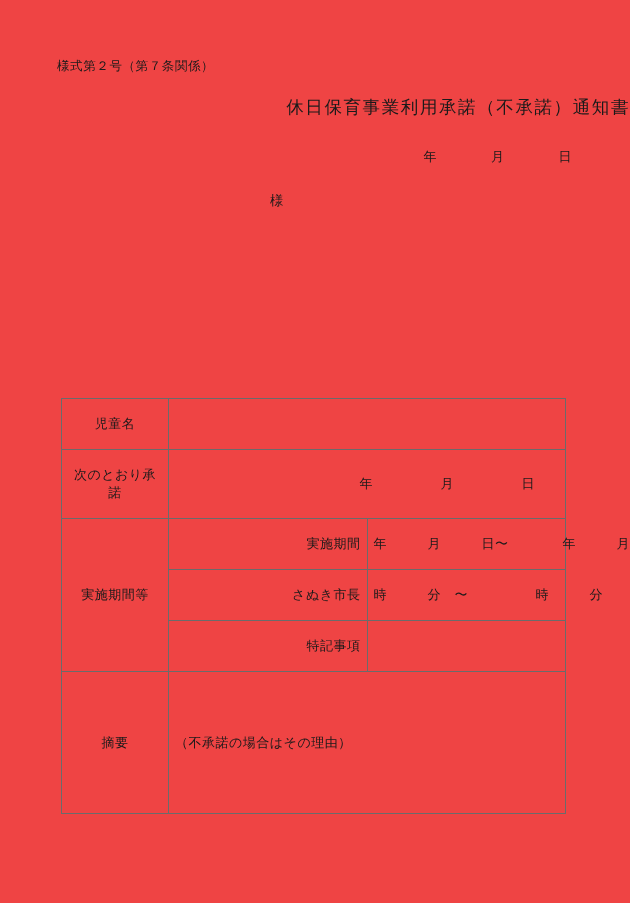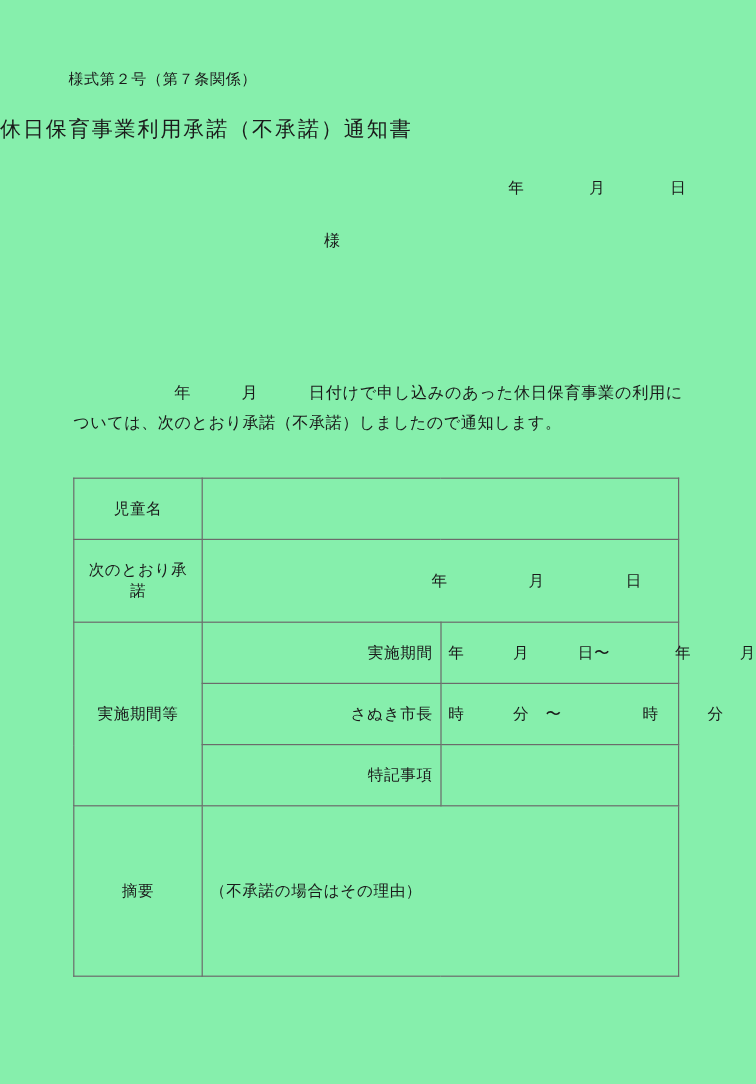--- a/index.html
+++ b/index.html
@@ -13,40 +13,40 @@
     position: relative;
     font-family: "DejaVu Serif", "Liberation Serif", serif;
     color: #1a1a1a;
     overflow: hidden;
     -webkit-font-smoothing: antialiased;
   }
 
   .page {
     position: absolute;
     inset: 0;
-    background: #86efac;
+    background: #ef4444;
   }
 
   
   .form-number {
     position: absolute;
     left: 57px;
     top: 58px;
     font-size: 12.5px;
     letter-spacing: 0.6px;
     white-space: nowrap;
   }
 
   
   .doc-title {
     position: absolute;
     left: 0;
     right: 0;
     top: 95px;
-    text-align: left;
+    text-align: right;
     font-size: 17.5px;
     letter-spacing: 1.6px;
     white-space: nowrap;
   }
 
   
   .date-line {
     position: absolute;
     left: 0;
     right: 58px;
@@ -163,21 +163,20 @@
 
   <div class="form-number">様式第２号（第７条関係）</div>
 
   <div class="doc-title">休日保育事業利用承諾（不承諾）通知書</div>
 
   <div class="date-line">年　　　　月　　　　日</div>
 
   <div class="addressee-line">様</div>
 
 
-  <div class="body-text">　　　　　　年　　　月　　　日付けで申し込みのあった休日保育事業の利用については、次のとおり承諾（不承諾）しましたので通知します。</div>
 
   <table class="form-table">
     <tbody>
       <tr class="row-h43">
         <td class="col-label">児童名</td>
         <td colspan="2"></td>
       </tr>
 
       <tr class="row-h43">
         <td class="col-label">次のとおり承諾</td>

